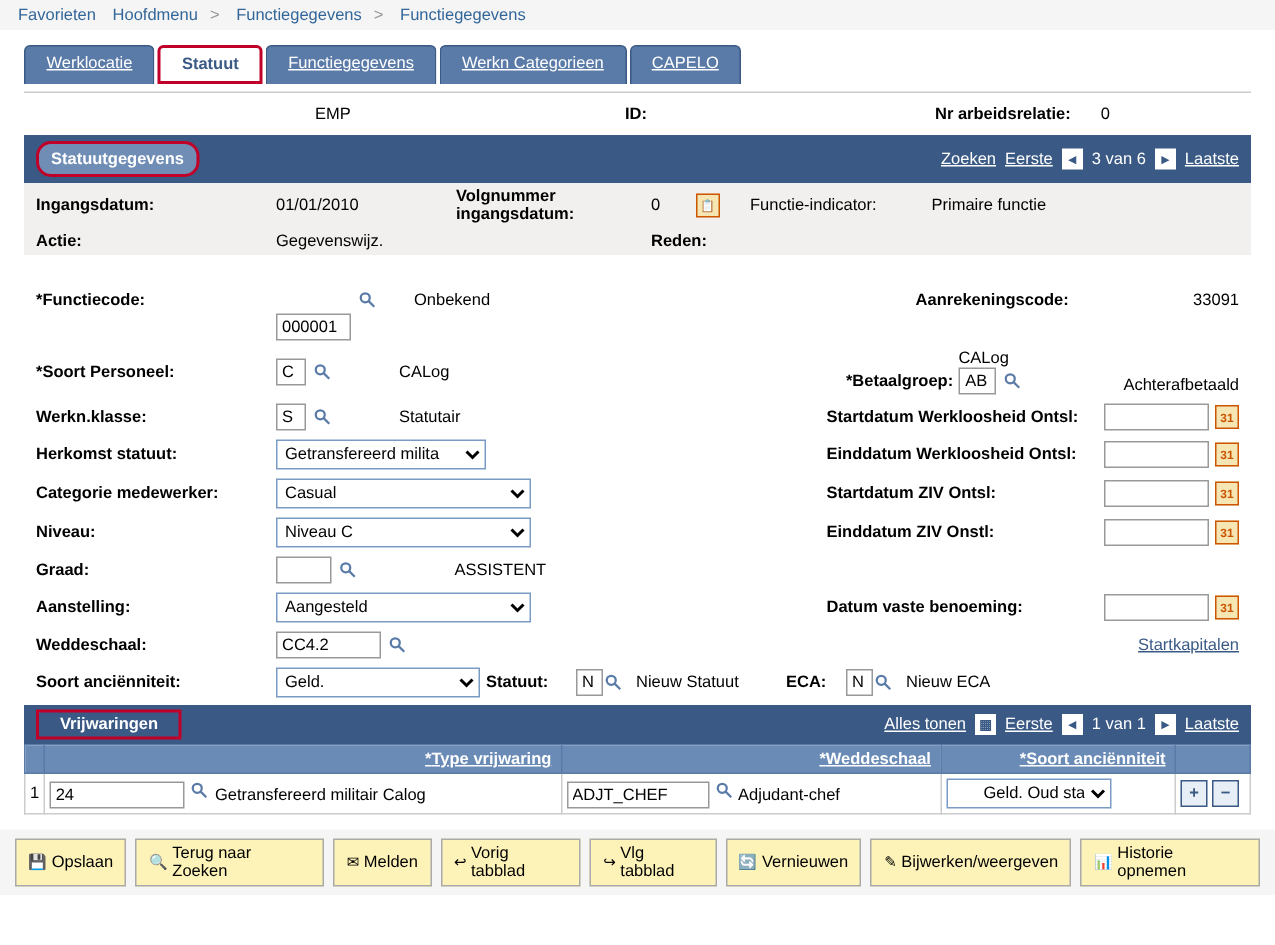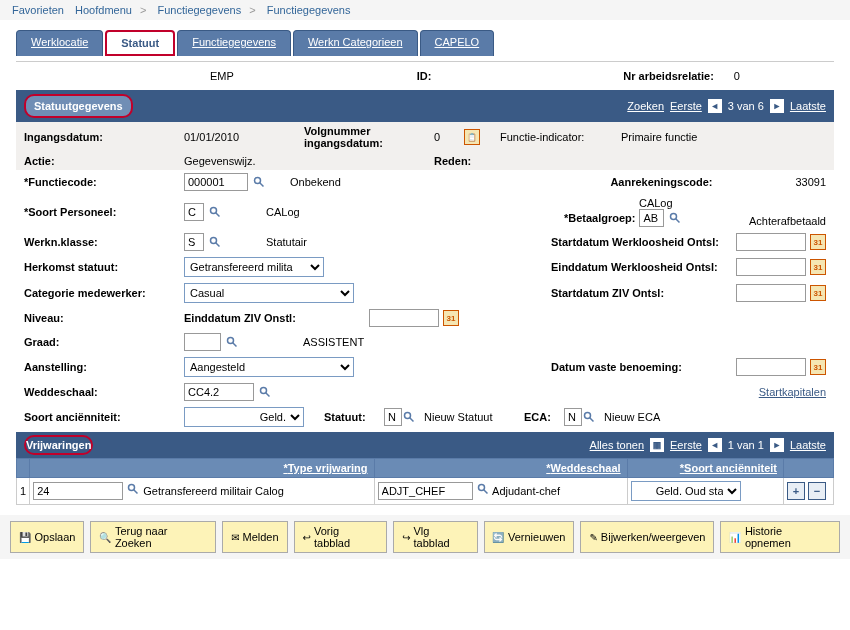--- a/index.html
+++ b/index.html
@@ -36,21 +36,21 @@
   .tbl-hdr th.req::before { content:"*"; }
   table.grid { width:100%; border-collapse: collapse; }
   .grid td { padding:3px; border:1px solid #ccc; background:#fff; vertical-align:middle; }
   .addrm { width:18px; height:18px; border:1px solid #3a5a85; background:#e8eef5; color:#3a5a85; font-weight:bold; display:inline-flex; align-items:center; justify-content:center; cursor:pointer; }
   .footer { background:#f5f5f5; padding:6px 10px; display:flex; gap:6px; }
   .footer .btn { background:#fdf3b8; border:1px solid #aaa; padding:3px 8px; font-size:10px; display:inline-flex; align-items:center; gap:3px; cursor:pointer; }
   .footer .ic { font-size:10px; }
   .small-link { color:#3a5a85; text-decoration:underline; cursor:pointer; }
   .hist { text-align:right; padding:2px 8px; text-decoration:underline; cursor:pointer; color:#3a5a85; }
   .sub-hdr { background:#3a5a85; color:#fff; padding:3px 8px; display:flex; justify-content:space-between; align-items:center; border-top: 2px solid #fff; }
-  .sub-hdr .title2 { font-weight:bold; border:2px solid #c1002a; border-radius:10px; padding:2px 0; }
+  .sub-hdr .title2 { font-weight:bold; border:2px solid #c1002a; border-radius:0; padding:2px 14px; }
 </style>
 </head>
 <body>
 
 <div class="breadcrumb">
   <a>Favorieten</a>
   <a>Hoofdmenu</a><span class="sep">&gt;</span>
   <a>Functiegegevens</a><span class="sep">&gt;</span>
   <a>Functiegegevens</a>
 </div>
@@ -99,21 +99,21 @@
   <div class="body-row">
     <span class="lbl">Actie:</span>
     <span style="width:120px;">Gegevenswijz.</span>
     <span style="width:130px;"></span>
     <span style="width:80px; font-weight:bold;">Reden:</span>
   </div>
 
   <div class="body-row alt">
     <span class="lbl req">Functiecode:</span>
     <span class="val">
-      <input class="tx" style="width: 64px;" value="000001">
+      <input class="tx" style="width: 50px; margin-top: 36px;" value="000001">
       <span class="lookup-ic">
           <svg viewBox="0 0 16 16">
             <circle cx="6" cy="6" r="4" fill="none" stroke="#5a7ba8" stroke-width="2"></circle>
             <line x1="9" y1="9" x2="14" y2="14" stroke="#5a7ba8" stroke-width="2"></line>
           </svg>
         </span>
       <span style="margin-left:20px;">Onbekend</span>
     </span>
     <span class="lbl2">Aanrekeningscode:</span>
     <span class="val2">33091</span>
@@ -185,20 +185,23 @@
     </span>
     <span class="lbl2">Startdatum ZIV Ontsl:</span>
     <span class="val2">
       <input class="tx" style="width: 70px;">
       <span class="cal-ic">31</span>
     </span>
   </div>
 
   <div class="body-row alt">
     <span class="lbl">Niveau:</span>
+    <span class="val">
+      <select class="sel" style="width:170px;"><option>Niveau C</option></select>
+    </span>
     <span class="lbl2">Einddatum ZIV Onstl:</span>
     <span class="val2">
       <input class="tx" style="width: 70px;">
       <span class="cal-ic">31</span>
     </span>
   </div>
 
   <div class="body-row alt">
     <span class="lbl">Graad:</span>
     <span class="val">
@@ -239,21 +242,21 @@
         </span>
     </span>
     <span class="val2" style="margin-left:auto;">
         <a class="small-link">Startkapitalen</a>
       </span>
   </div>
 
   <div class="body-row alt">
     <span class="lbl">Soort anciënniteit:</span>
     <span style="width:140px;">
-      <select class="sel" style="width:120px;text-align:right;"><option>Geld.</option></select>
+      <select class="sel" style="width:136px;"><option>Geld.</option></select>
     </span>
     <span style="width:60px; font-weight:bold;">Statuut:</span>
     <input class="tx" style="width: 18px;" value="N">
     <span class="lookup-ic">
         <svg viewBox="0 0 16 16">
           <circle cx="6" cy="6" r="4" fill="none" stroke="#5a7ba8" stroke-width="2"></circle>
           <line x1="9" y1="9" x2="14" y2="14" stroke="#5a7ba8" stroke-width="2"></line>
         </svg>
       </span>
     <span style="margin-left:8px; width:100px;">Nieuw Statuut</span>

